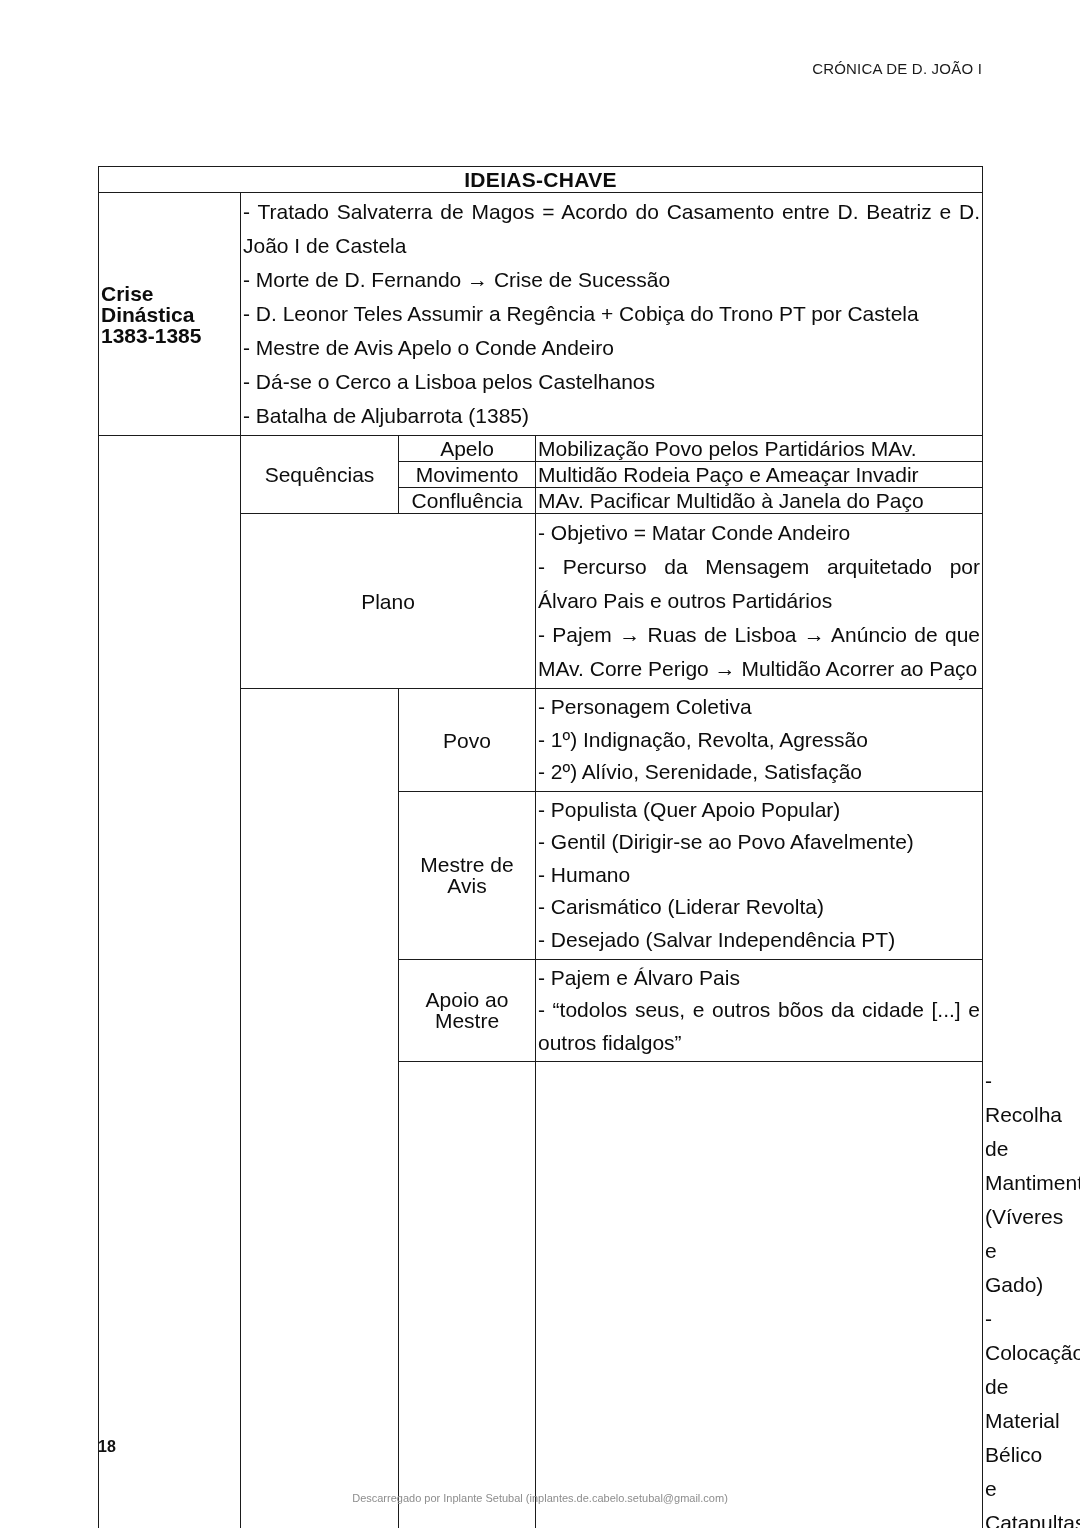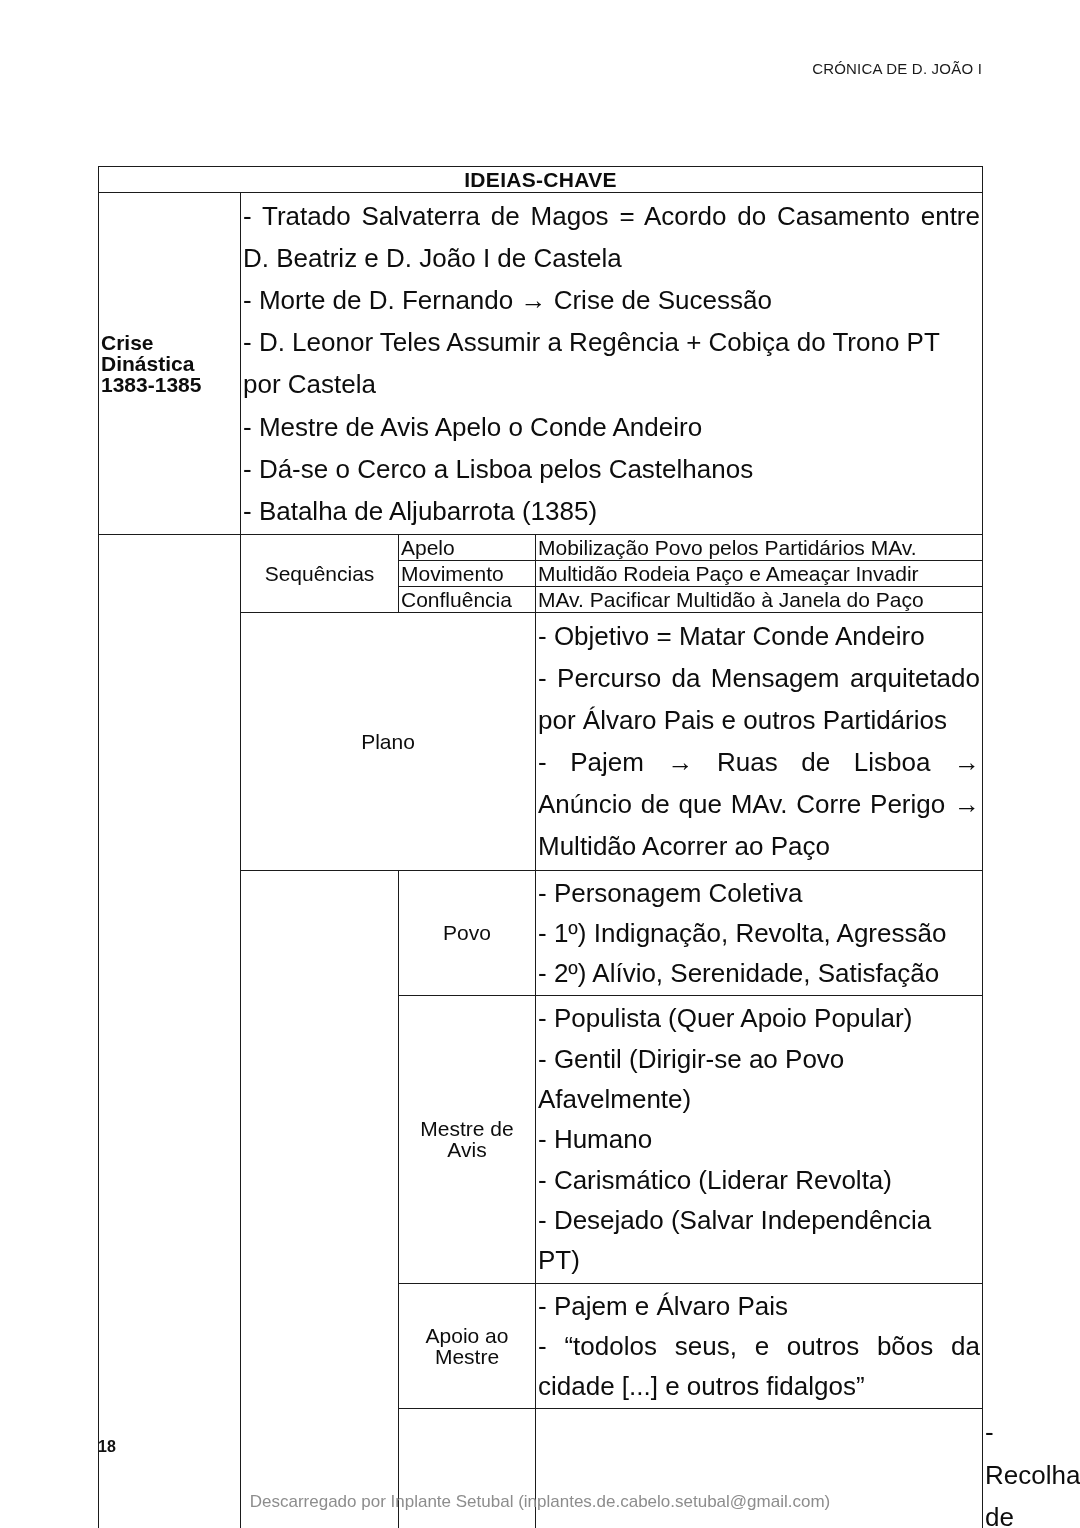--- a/index.html
+++ b/index.html
@@ -77,33 +77,33 @@
     font-size: 21px;
     line-height: 1.5;
   }
   .label-cell .u {
     text-underline-offset: 2.5px;
     text-decoration-thickness: 1.4px;
   }
 
   
   .mid-cell {
-    text-align: left;
+    text-align: center;
     padding: 6px 10px;
     font-size: 21px;
     white-space: nowrap;
   }
 
   
   .content-cell {
     text-align: left;
     padding: 7px 9px 8px 9px;
   }
   .content-cell .line {
-    font-size: 26px;
+    font-size: 21px;
     line-height: 1.62;
     white-space: pre-wrap;
   }
   .content-cell.tight .line {
     line-height: 1.55;
   }
   .content-cell .line.justify-last-left {
     text-align: justify;
     text-align-last: left;
   }
@@ -124,21 +124,21 @@
     font-size: 16px;
     font-weight: bold;
     color: #111111;
   }
   .watermark {
     position: absolute;
     top: 1492px;
     left: 0;
     width: 100%;
     text-align: center;
-    font-size: 17px;
+    font-size: 11px;
     color: #8d8d8d;
   }
 </style>
 </head>
 <body>
 
 <div class="page">
 
   <div class="doc-header">CRÓNICA DE D. JOÃO I</div>
 

